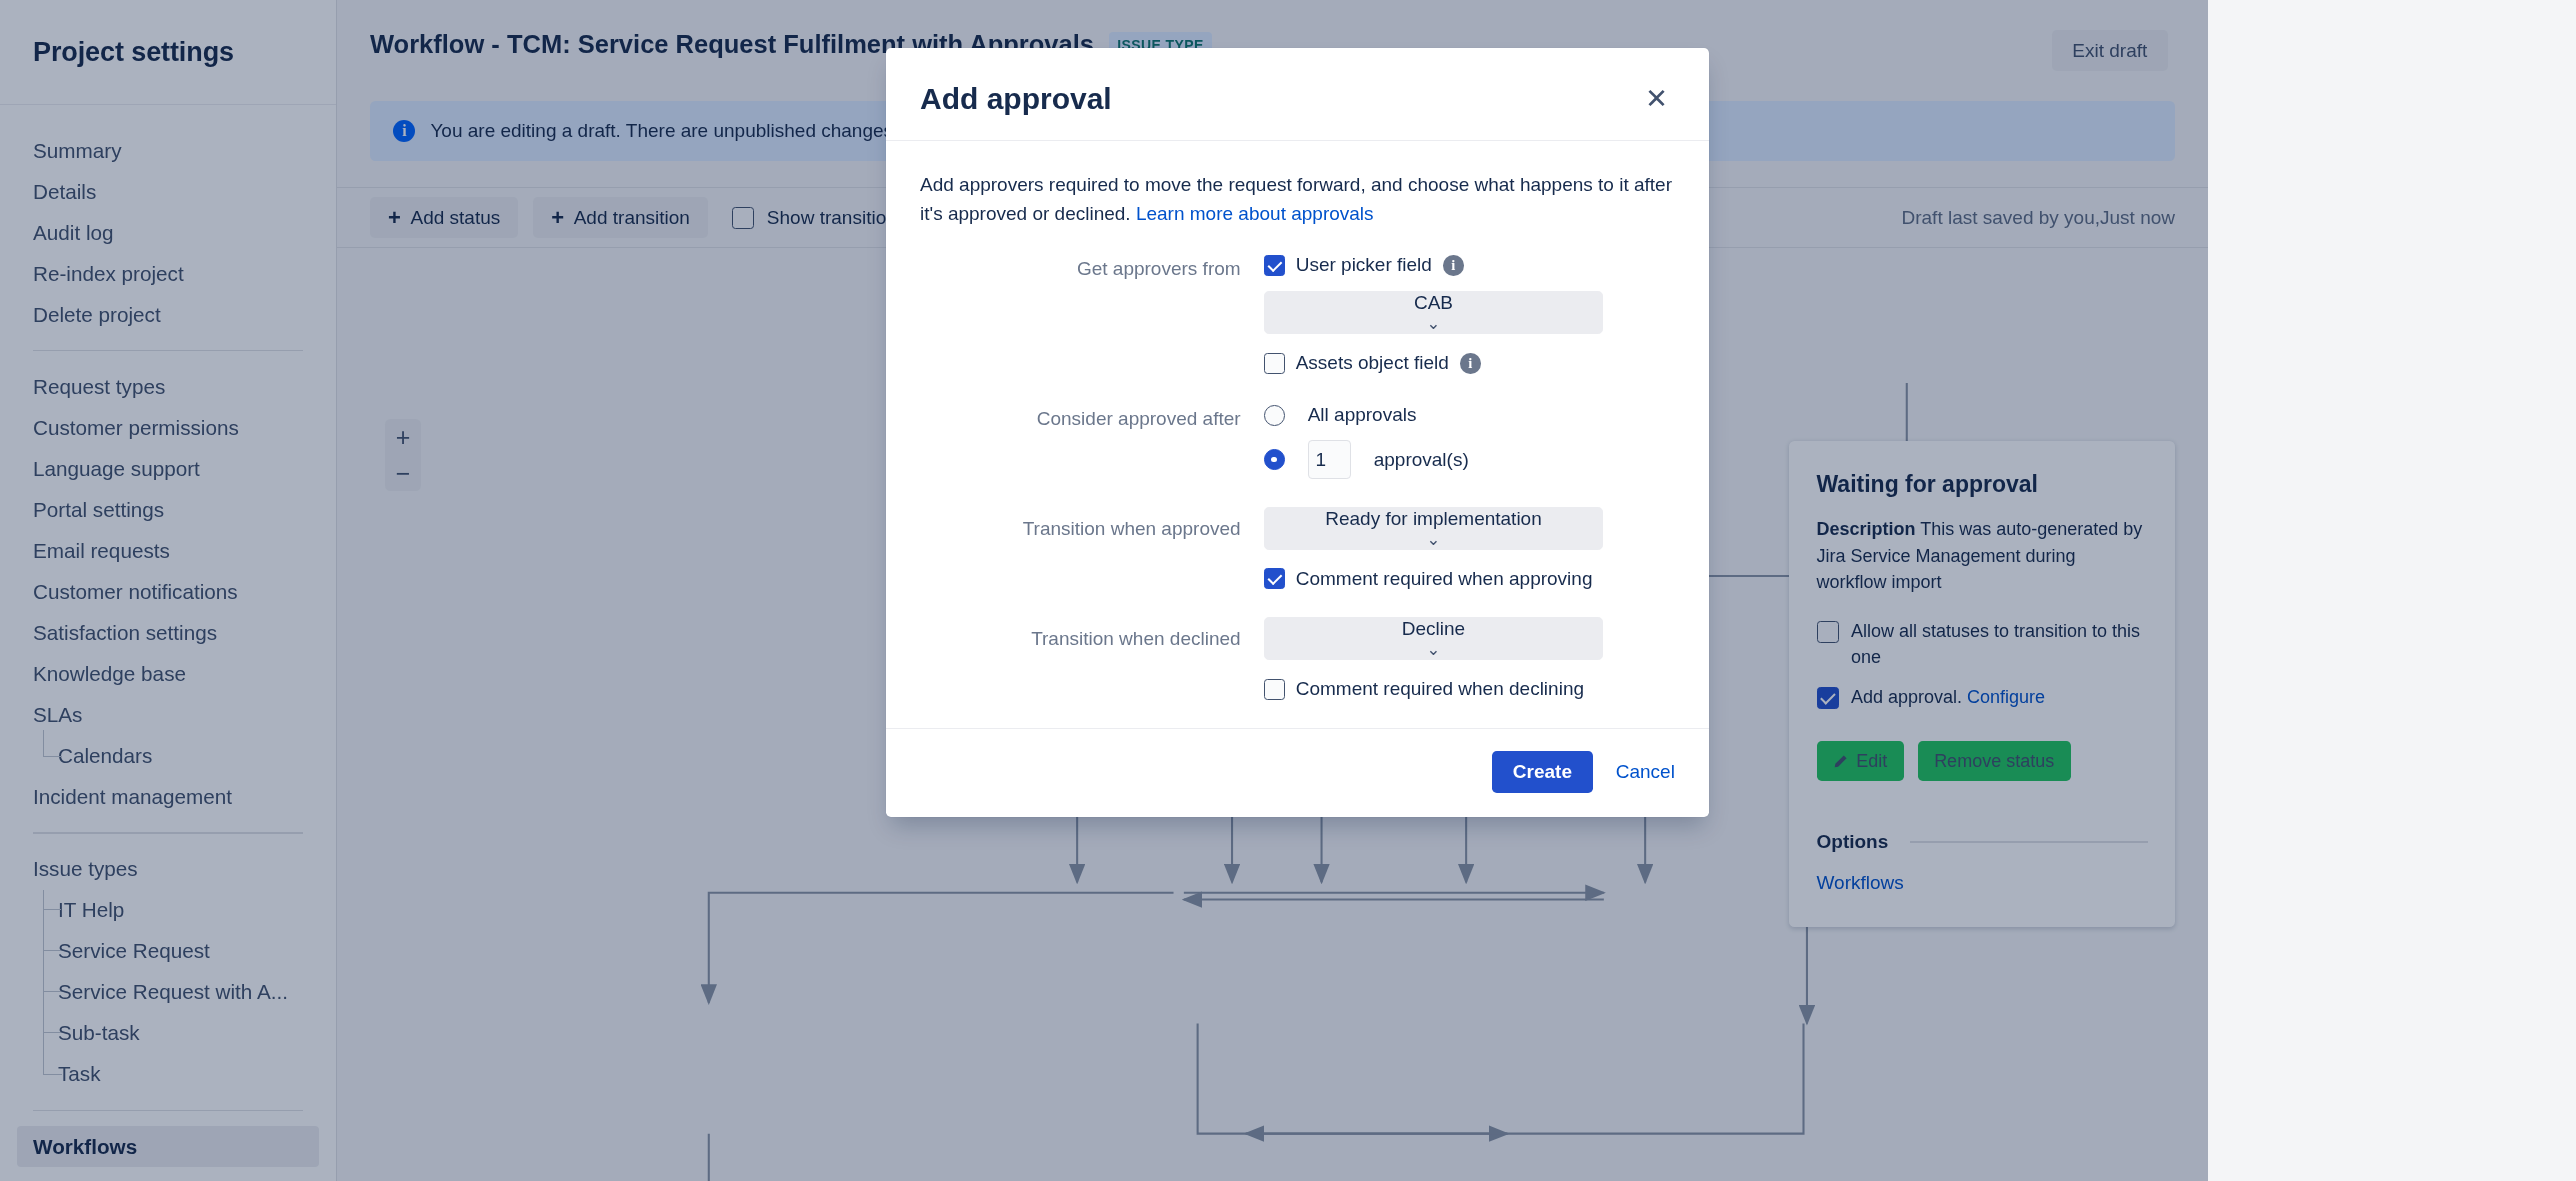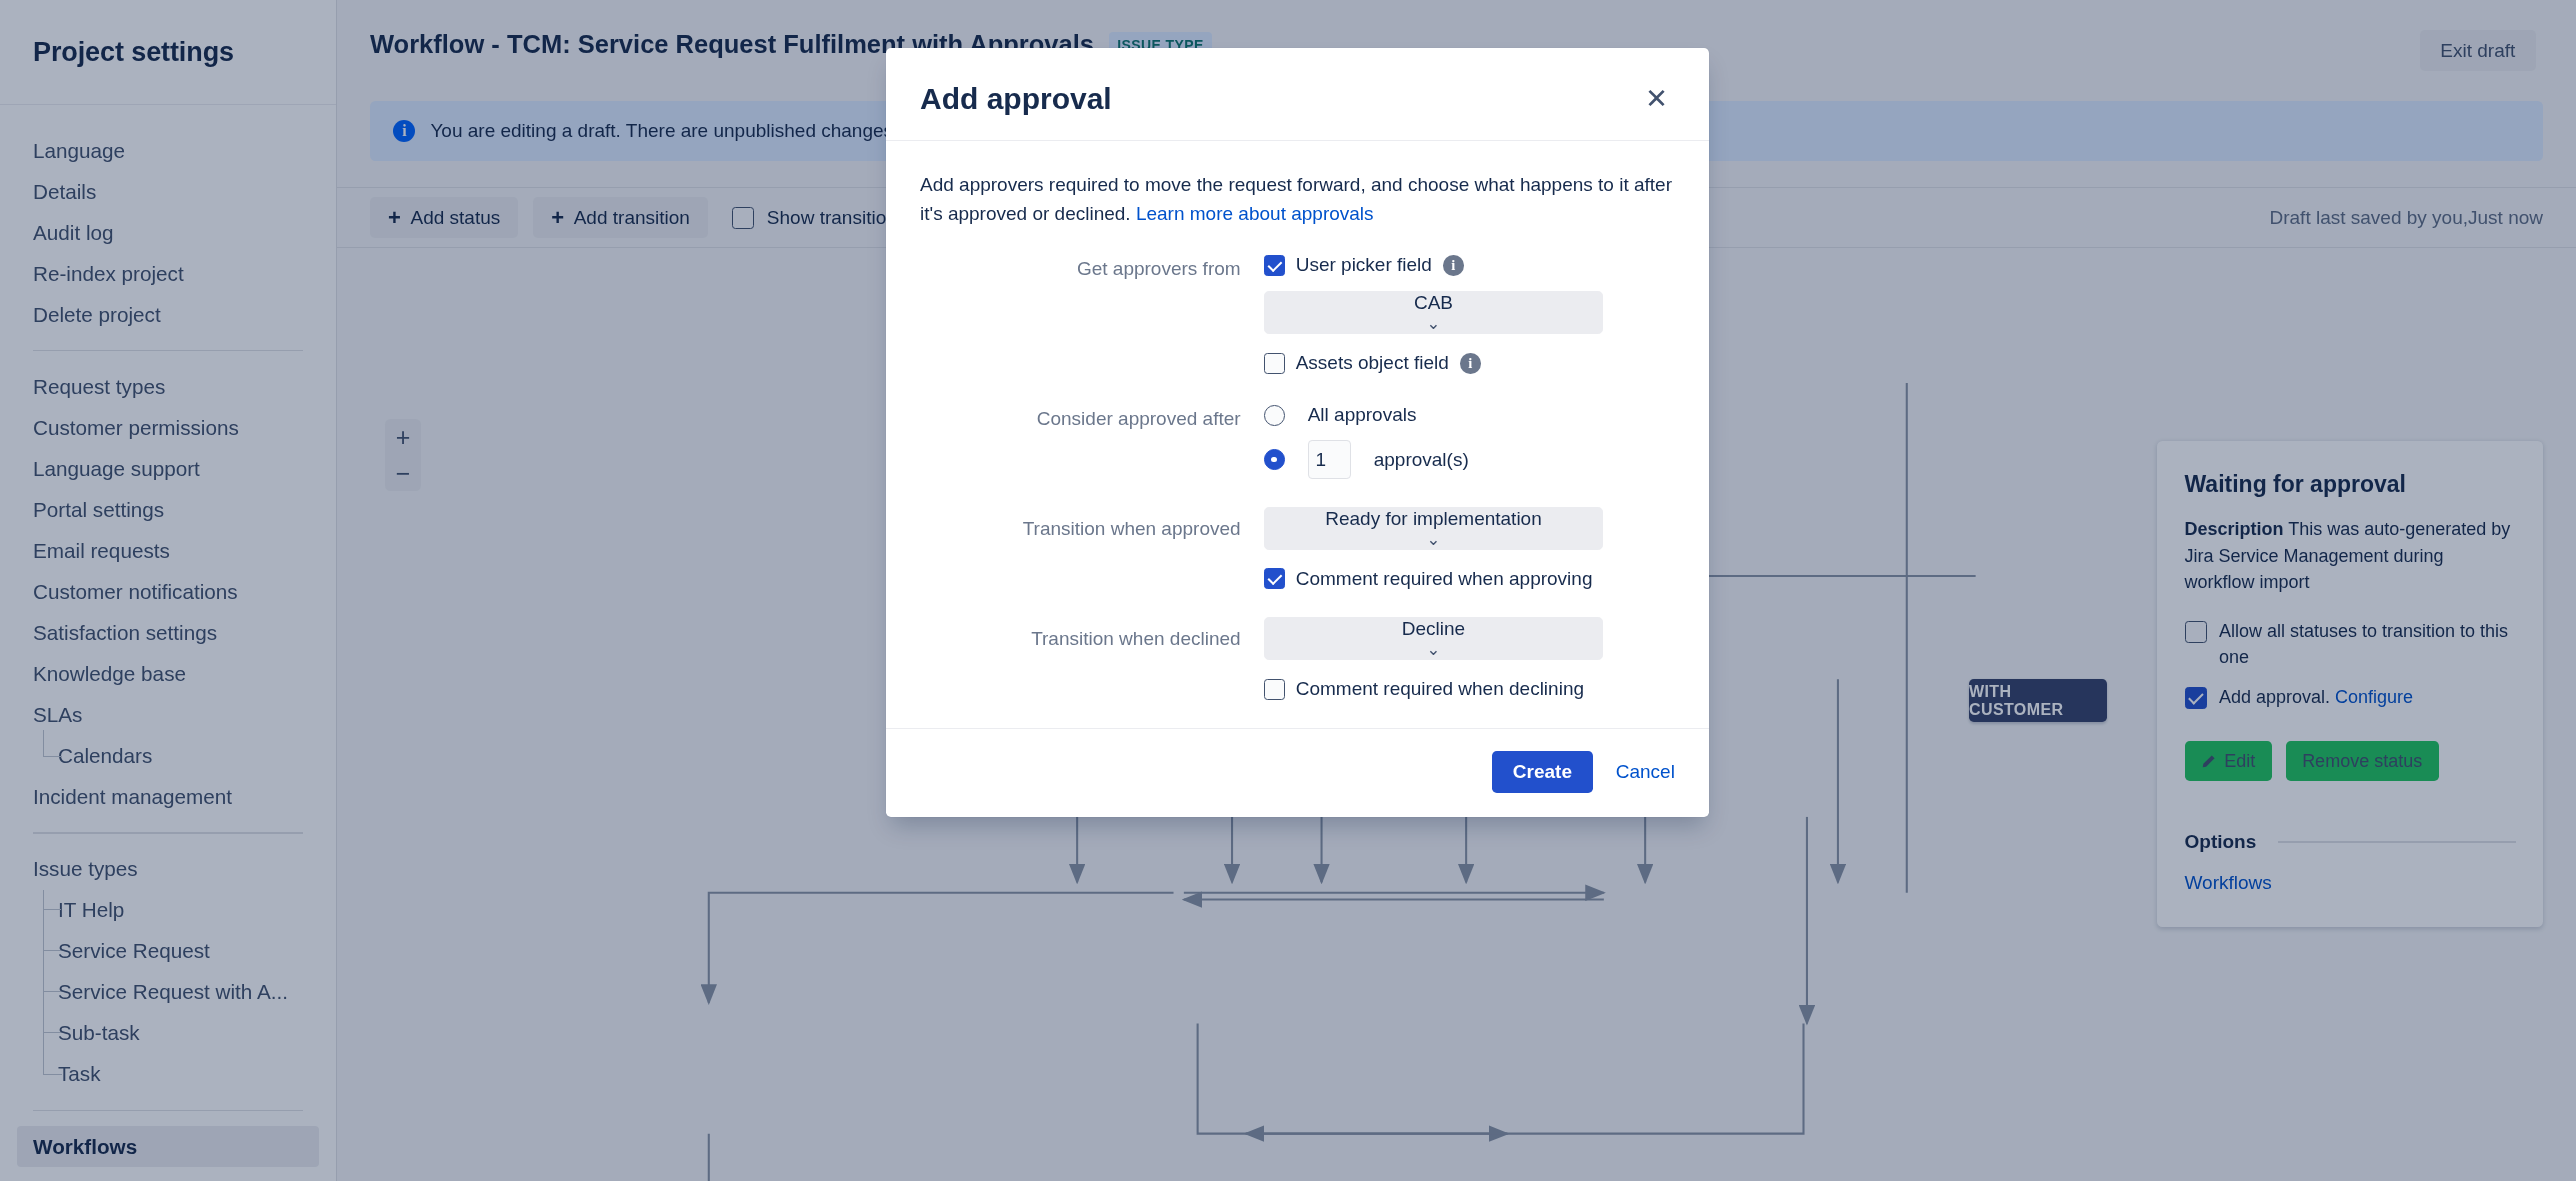--- a/index.html
+++ b/index.html
@@ -2,21 +2,21 @@
 <html style="font-size:11px"><head>
 <meta charset="utf-8">
 <style>
   * { box-sizing: border-box; margin: 0; padding: 0; }
   html, body {
     width: 2576px; height: 1181px;
     font-family: "Liberation Sans", sans-serif;
     background: #F4F5F7;
     overflow: hidden;
   }
-  #app { position: relative; width: 2576px; height: 1181px; }
+  #app { position: relative; width: 2208px; height: 1181px; }
 
   
   #page {
     position: absolute; inset: 0;
     display: flex;
     background: #F4F5F7;
   }
   #dimmer {
     position: absolute; inset: 0;
     background: rgba(9,30,66,0.34);
@@ -281,21 +281,21 @@
 <div id="app">
 
   <div id="page">
 
     <aside class="sidebar">
       <div class="sidebar-header">
         <div class="sidebar-title">Project settings</div>
       </div>
       <nav class="sidebar-nav">
 
-        <div class="nav-item">Language</div>
+        <div class="nav-item">Summary</div>
         <div class="nav-item">Details</div>
         <div class="nav-item">Audit log</div>
         <div class="nav-item">Re-index project</div>
         <div class="nav-item">Delete project</div>
 
         <div class="nav-divider"></div>
 
         <div class="nav-item">Request types</div>
         <div class="nav-item">Customer permissions</div>
         <div class="nav-item">Language support</div>

